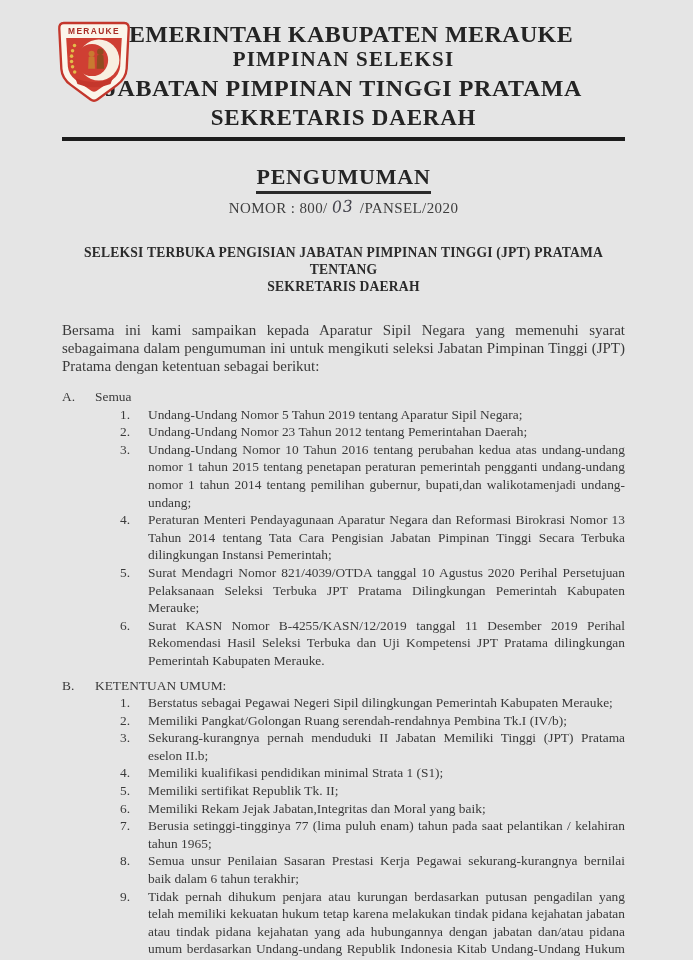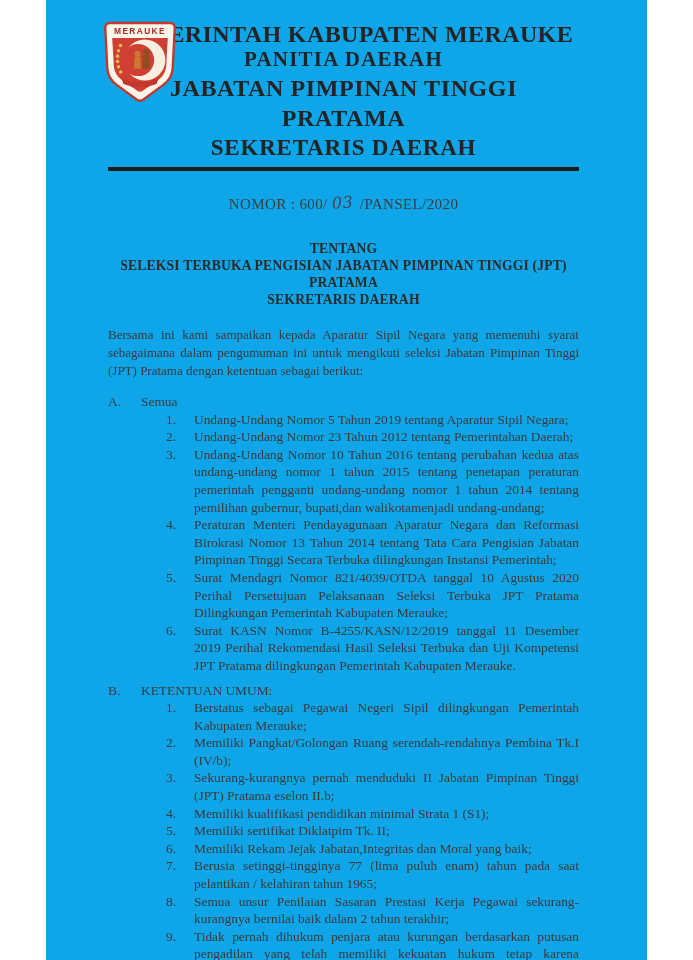--- a/index.html
+++ b/index.html
@@ -3,24 +3,24 @@
 <meta charset="utf-8">
 <style>
   * { margin: 0; padding: 0; box-sizing: border-box; }
   html, body { background: #ffffff; }
   body {
     font-family: "Liberation Serif", "DejaVu Serif", serif;
     -webkit-font-smoothing: antialiased;
   }
   .page {
     position: relative;
-    width: 601px;
+    width: 693px;
     height: 960px;
     margin: 0 auto;
-    background: #0ea5e9;
+    background: #e5e5e5;
     color: #3a3a3a;
     padding: 22px 68px 2px 62px;
     overflow: hidden;
   }
   
   .letterhead { position: relative; text-align: center; color: #242424; }
   .logo {
     position: absolute;
     left: -7px;
     top: -4px;
@@ -66,22 +66,22 @@
     margin-top: 27px;
     text-align: center;
     font-weight: bold;
     font-size: 13.6px;
     line-height: 17px;
     color: #2b2b2b;
     letter-spacing: 0.2px;
   }
   
   .intro {
-    margin-top: 18px;
-    font-size: 13px;
+    margin-top: 26px;
+    font-size: 15px;
     line-height: 18px;
     text-align: justify;
     color: #3a3a3a;
   }
   .section { margin-top: 13px; font-size: 13.4px; line-height: 17.6px; color: #3a3a3a; }
   .section.second { margin-top: 7px; }
   .sec-head { display: flex; }
   .sec-label { width: 33px; flex: none; }
   .items { margin-left: 58px; }
   .item { display: flex; }
@@ -113,36 +113,37 @@
       <circle cx="20" cy="28" r="1.8" fill="#e3bd4a"></circle>
       <circle cx="18" cy="33.5" r="1.8" fill="#e3bd4a"></circle>
       <circle cx="17" cy="39" r="1.8" fill="#e3bd4a"></circle>
       <circle cx="17" cy="44.5" r="1.8" fill="#e3bd4a"></circle>
       <circle cx="18" cy="50" r="1.8" fill="#e3bd4a"></circle>
       <circle cx="20.2" cy="55.2" r="1.8" fill="#e3bd4a"></circle>
 
       <path d="M21 62 Q40 69.5 59 62 L57 67.5 Q40 74.5 23 67.5 Z" fill="#c4372c"></path>
     </svg>
     <div class="lh1">PEMERINTAH KABUPATEN MERAUKE</div>
-    <div class="lh2">PANITIA DAERAH</div>
+    <div class="lh2">PIMPINAN SELEKSI</div>
     <div class="lh3">JABATAN PIMPINAN TINGGI PRATAMA</div>
     <div class="lh4">SEKRETARIS DAERAH</div>
   </div>
 
   <div class="rule"></div>
 
   <div class="announce">
+    <span class="announce-title">PENGUMUMAN</span>
     <div class="nomor">
-      <span>NOMOR : 600/</span><span class="handwritten">03</span><span>/PANSEL/2020</span>
+      <span>NOMOR : 800/</span><span class="handwritten">03</span><span>/PANSEL/2020</span>
     </div>
   </div>
 
   <div class="subject">
+    <div>SELEKSI TERBUKA PENGISIAN JABATAN PIMPINAN TINGGI (JPT) PRATAMA</div>
     <div>TENTANG</div>
-    <div>SELEKSI TERBUKA PENGISIAN JABATAN PIMPINAN TINGGI (JPT) PRATAMA</div>
     <div>SEKRETARIS DAERAH</div>
   </div>
 
   <p class="intro">Bersama ini kami sampaikan kepada Aparatur Sipil Negara yang memenuhi syarat sebagaimana dalam pengumuman ini untuk mengikuti seleksi Jabatan Pimpinan Tinggi (JPT) Pratama dengan ketentuan sebagai berikut:</p>
 
   <div class="section">
     <div class="sec-head">
       <span class="sec-label">A.</span>
       <span class="sec-title">Semua</span>
     </div>
@@ -192,46 +193,46 @@
           <div class="item-text">Berstatus sebagai Pegawai Negeri Sipil dilingkungan Pemerintah Kabupaten Merauke;</div>
         </div>
 
         <div class="item">
           <span class="item-num">2.</span>
           <div class="item-text">Memiliki Pangkat/Golongan Ruang serendah-rendahnya Pembina Tk.I (IV/b);</div>
         </div>
 
         <div class="item">
           <span class="item-num">3.</span>
-          <div class="item-text">Sekurang-kurangnya pernah menduduki II Jabatan Pimpinan Tinggi (JPT) Pratama eselon II.b;</div>
+          <div class="item-text">Sekurang-kurangnya pernah menduduki II Jabatan Memiliki Tinggi (JPT) Pratama eselon II.b;</div>
         </div>
 
         <div class="item">
           <span class="item-num">4.</span>
           <div class="item-text">Memiliki kualifikasi pendidikan minimal Strata 1 (S1);</div>
         </div>
 
         <div class="item">
           <span class="item-num">5.</span>
-          <div class="item-text">Memiliki sertifikat Diklatpim Tk. II;</div>
+          <div class="item-text">Memiliki sertifikat Republik Tk. II;</div>
         </div>
 
         <div class="item">
           <span class="item-num">6.</span>
           <div class="item-text">Memiliki Rekam Jejak Jabatan,Integritas dan Moral yang baik;</div>
         </div>
 
         <div class="item">
           <span class="item-num">7.</span>
           <div class="item-text">Berusia setinggi-tingginya 77 (lima puluh enam) tahun pada saat pelantikan / kelahiran tahun 1965;</div>
         </div>
 
         <div class="item">
           <span class="item-num">8.</span>
-          <div class="item-text">Semua unsur Penilaian Sasaran Prestasi Kerja Pegawai sekurang-kurangnya bernilai baik dalam 2 tahun terakhir;</div>
+          <div class="item-text">Semua unsur Penilaian Sasaran Prestasi Kerja Pegawai sekurang-kurangnya bernilai baik dalam 6 tahun terakhir;</div>
         </div>
 
         <div class="item">
           <span class="item-num">9.</span>
           <div class="item-text">Tidak pernah dihukum penjara atau kurungan berdasarkan putusan pengadilan yang telah memiliki kekuatan hukum tetap karena melakukan tindak pidana kejahatan jabatan atau tindak pidana kejahatan yang ada hubungannya dengan jabatan dan/atau pidana umum berdasarkan Undang-undang Republik Indonesia Kitab Undang-Undang Hukum Pidana (KUHP);</div>
         </div>
       </div>
   </div>
 
 </div>

